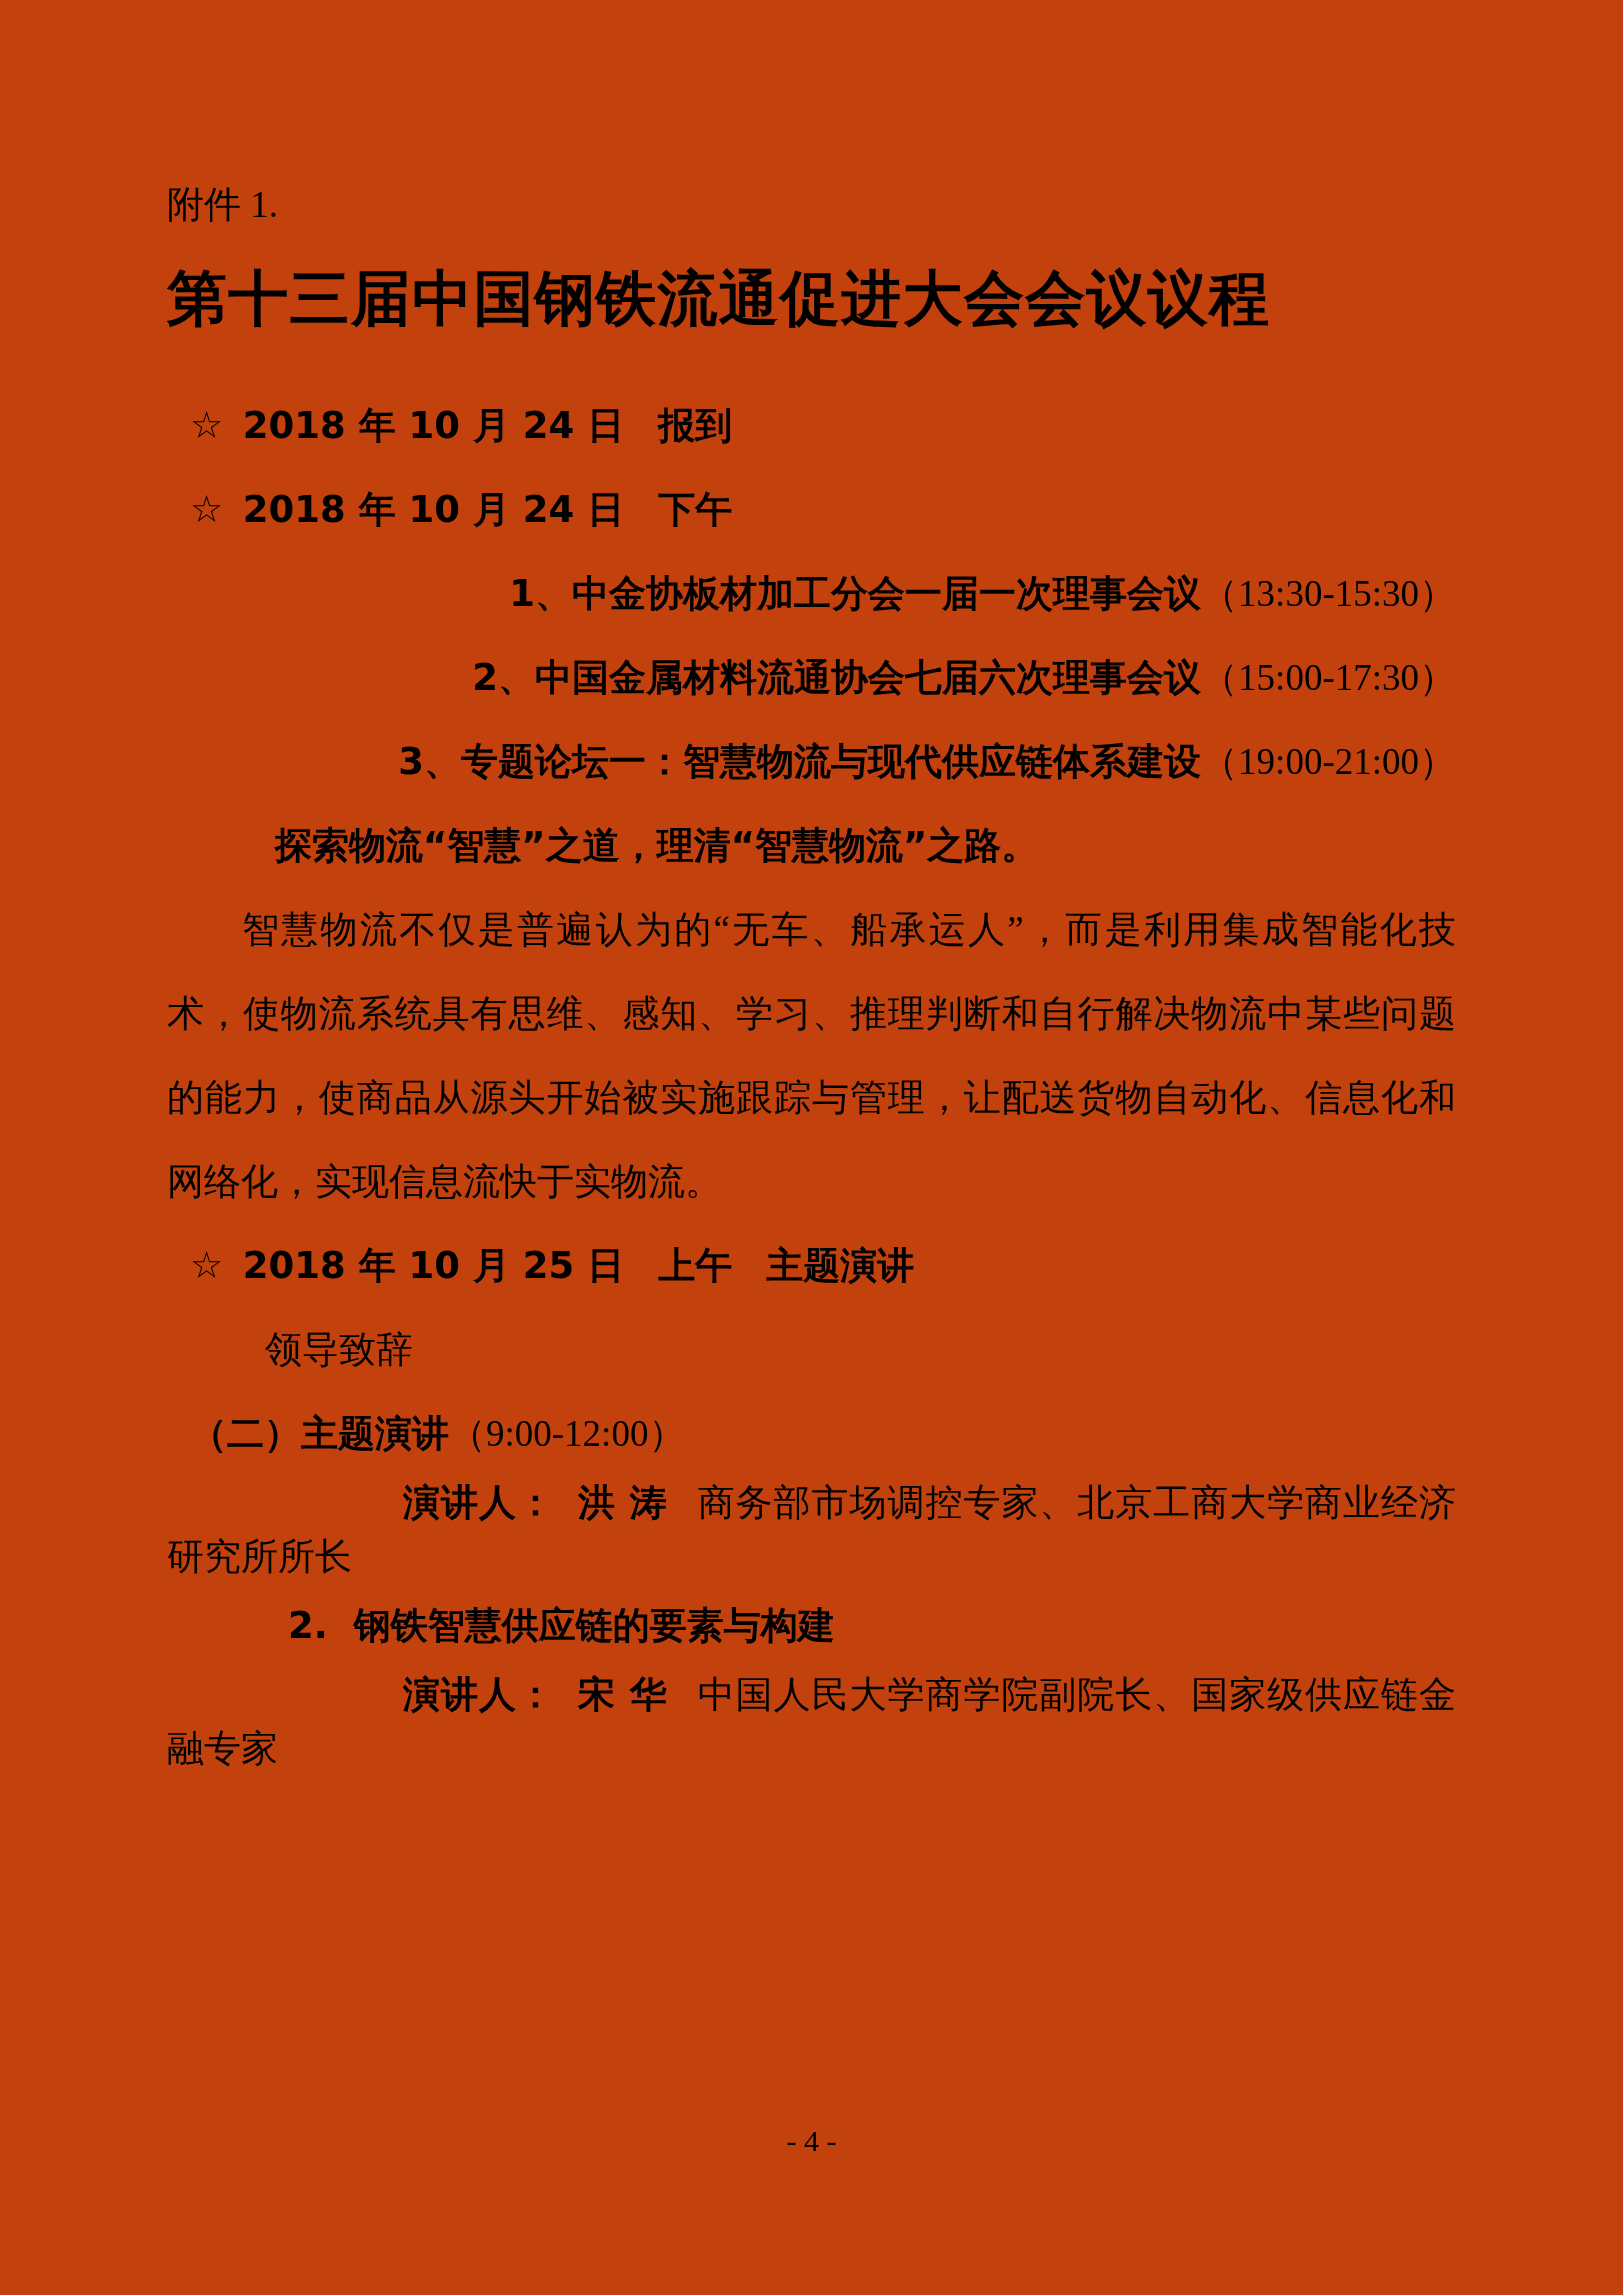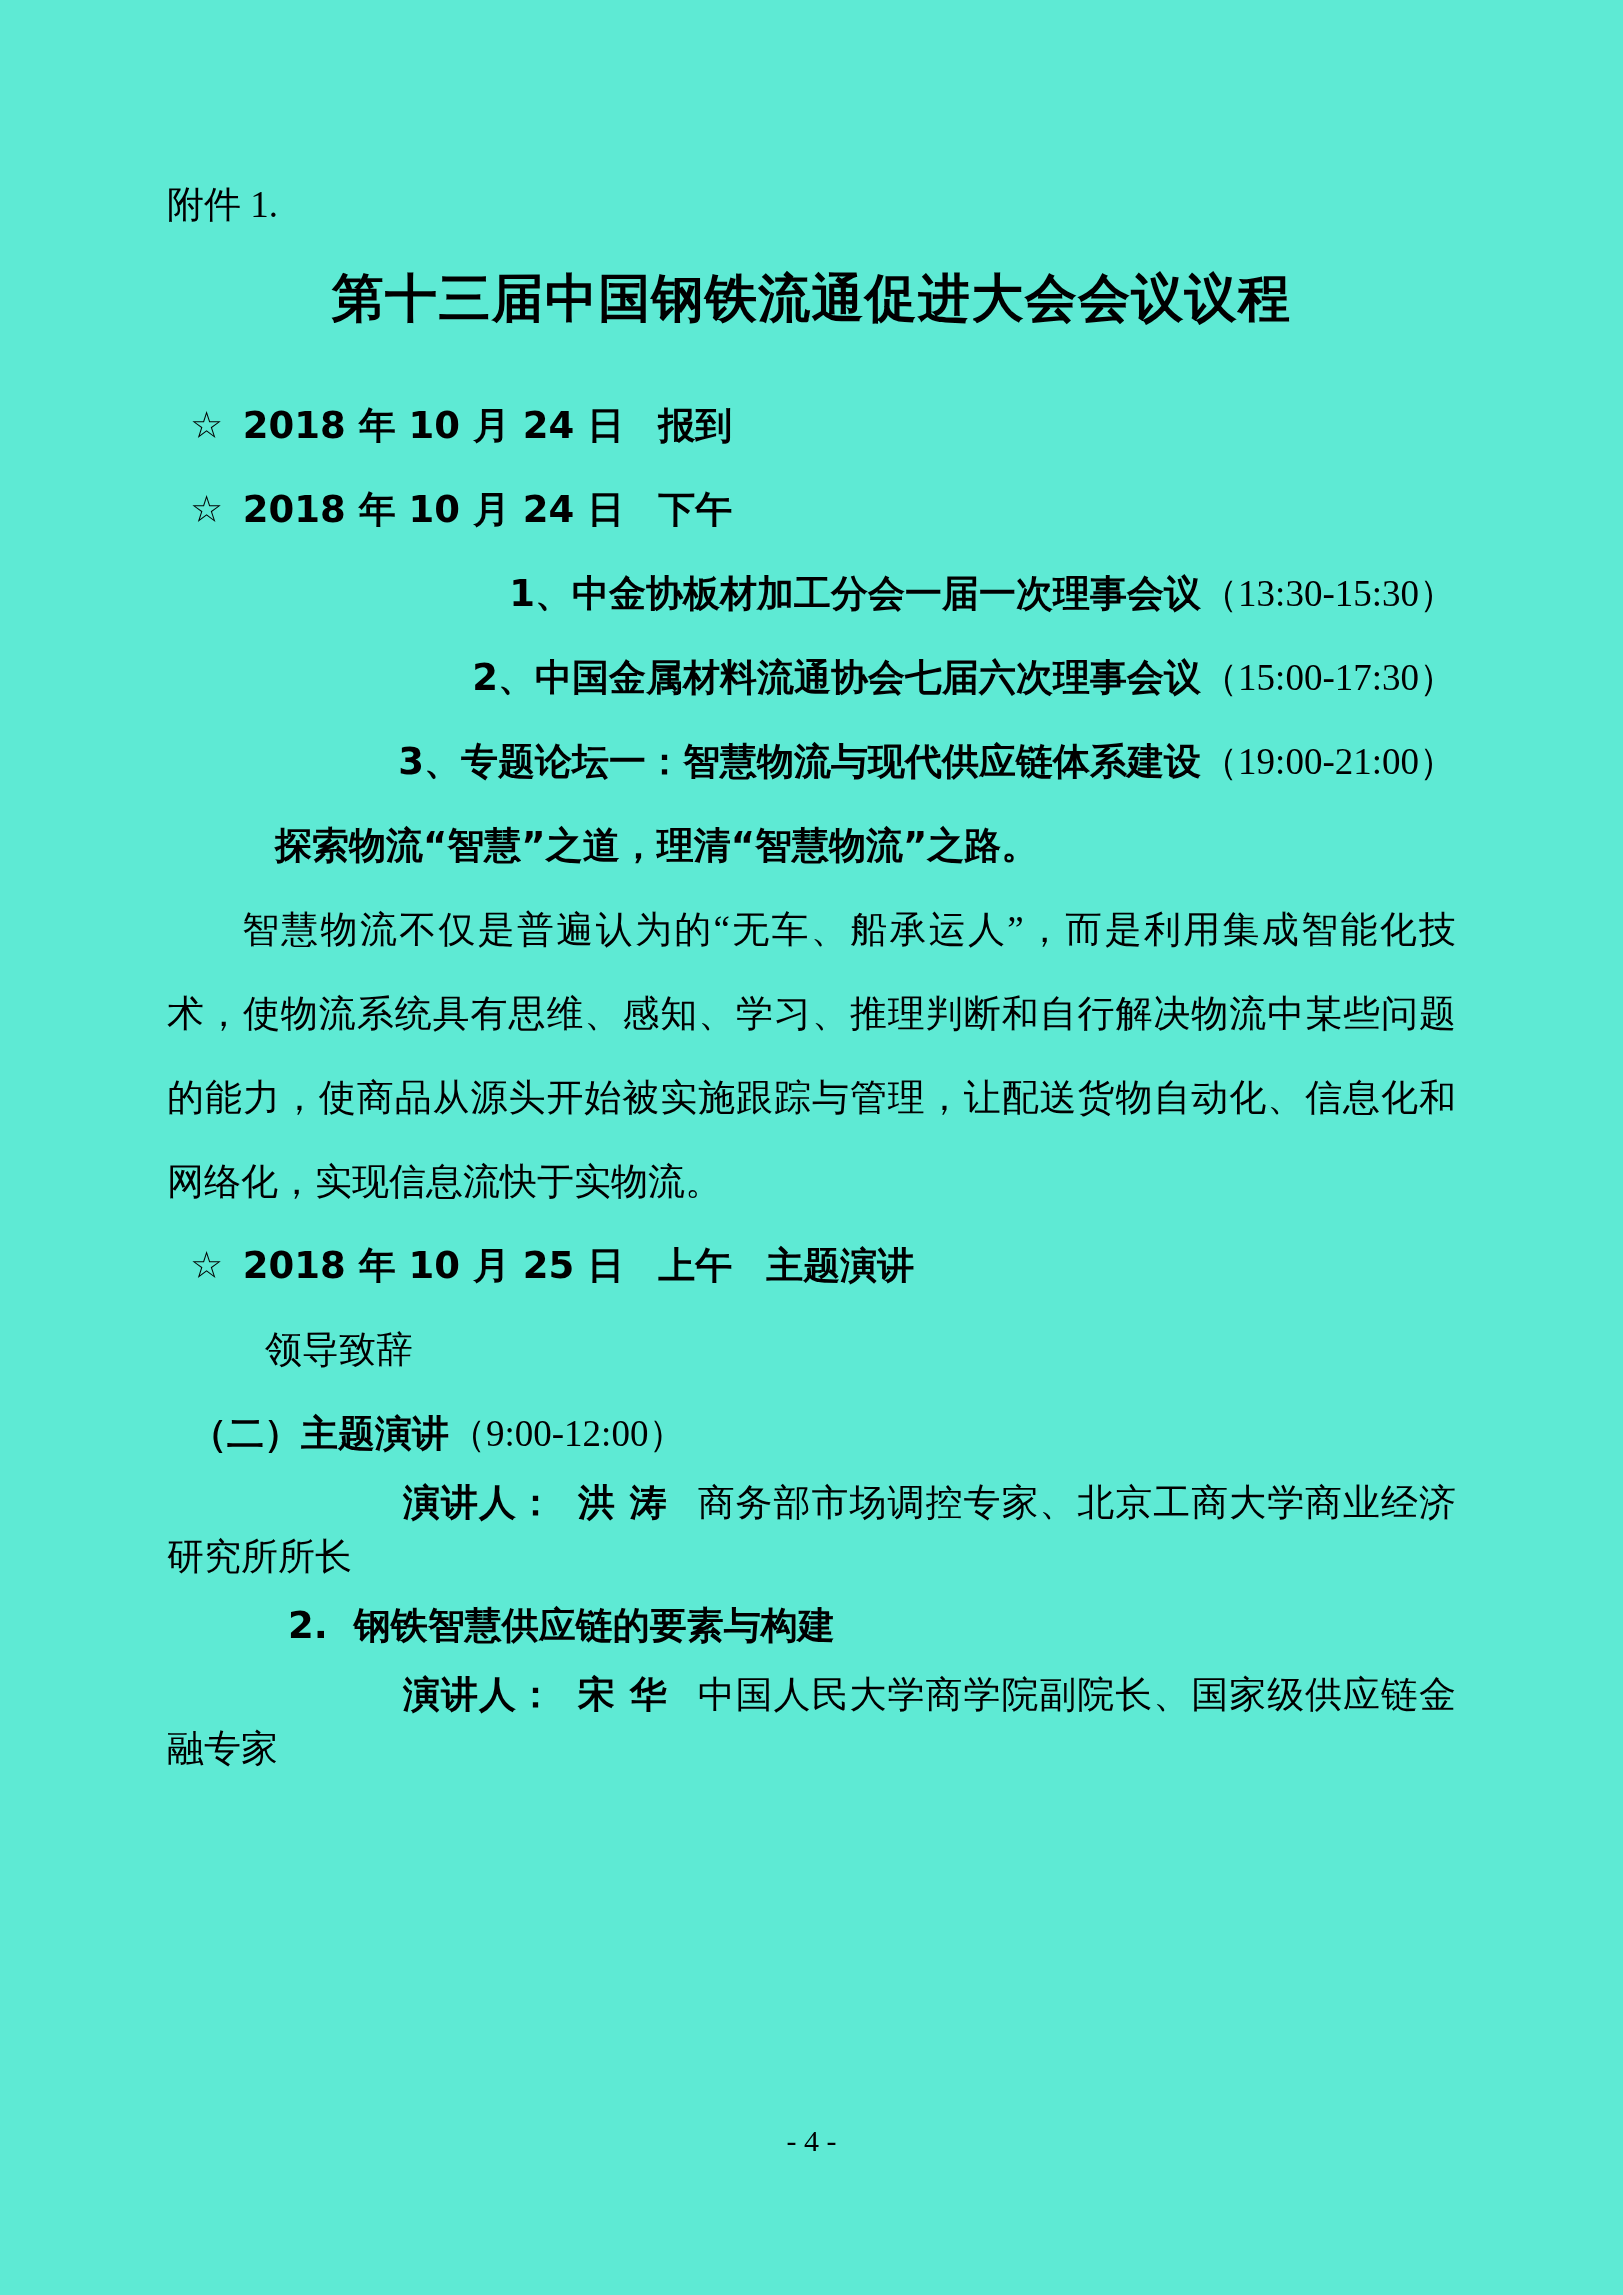--- a/index.html
+++ b/index.html
@@ -1,33 +1,32 @@
 <!DOCTYPE html>
 <html lang="zh" style="font-size:10.5px"><head>
 <meta charset="utf-8">
 <style>
   html,body { margin:0; padding:0; background:#ffffff; }
   .page {
     position:relative;
     width:1623px; height:2295px;
-    background:#5eead4;
+    background:#c2410c;
     color:#000;
     overflow:hidden;
     font-family:"Liberation Serif","DejaVu Serif",serif;
   }
   .content { padding:184px 167px 0 167px; }
 
   .attachment {
     font-size:37px; line-height:42px;
     font-family:"Liberation Serif","DejaVu Serif",serif;
   }
   .doc-title {
     margin:34px 0 0 0;
-    text-align:center;
-    font-size:52px; line-height:77px;
+    font-size:60px; line-height:77px;
     font-weight:bold;
     letter-spacing:1.3px;
     font-family:"DejaVu Sans","Liberation Sans",sans-serif;
   }
 
   .line {
     font-size:37px; line-height:84px;
     white-space:nowrap;
   }
   .first-line { margin-top:47px; }

